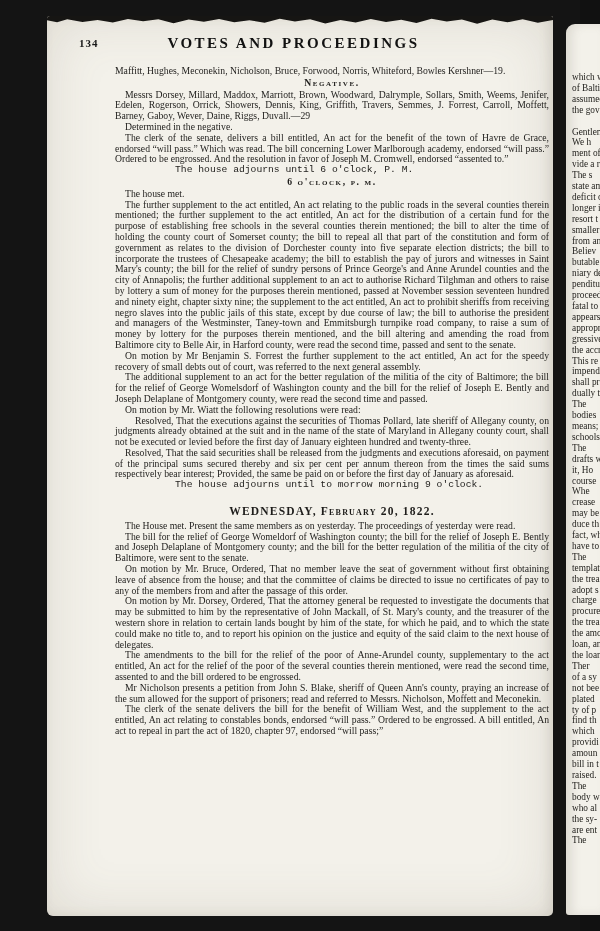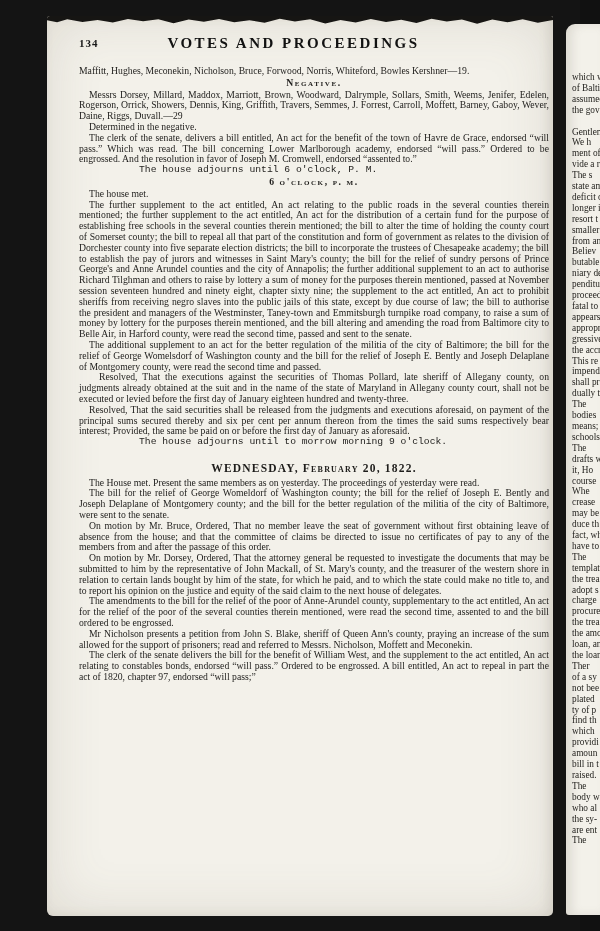--- a/index.html
+++ b/index.html
@@ -41,20 +41,21 @@
   }
   .running-title {
     position:absolute; left:0; right:40px; top:19px; text-align:center;
     font-weight:700; font-size:15px; letter-spacing:2.5px; color:#121212;padding-left:27px;
   }
 
   .page-body {
     padding:10px 4px 0 32px;
     font-size:9.7px; line-height:10.8px; color:#1e1d1b;
     text-align:justify;
+    margin-left:36px;
   }
   .para { text-indent:10px; }
   .continuation { text-indent:0; }
   .indent2 { text-indent:20px; }
   .adjourn { text-indent:60px; text-align:left;font-family:Liberation Mono, monospace; }
   .heading {
     text-indent:0; text-align:center; font-variant:small-caps;
     font-weight:700; letter-spacing:1.6px; margin:1px 0;
   }
   .date-heading {
@@ -91,21 +92,23 @@
     <div class="page-body">
         <div class="para continuation">Maffitt, Hughes, Meconekin, Nicholson, Bruce, Forwood, Norris, Whiteford, Bowles Kershner—19.</div>
         <div class="heading">Negative.</div>
         <div class="para ">Messrs Dorsey, Millard, Maddox, Marriott, Brown, Woodward, Dalrymple, Sollars, Smith, Weems, Jenifer, Edelen, Rogerson, Orrick, Showers, Dennis, King, Griffith, Travers, Semmes, J. Forrest, Carroll, Moffett, Barney, Gaboy, Wever, Daine, Riggs, Duvall.—29</div>
         <div class="para ">Determined in the negative.</div>
         <div class="para ">The clerk of the senate, delivers a bill entitled, An act for the benefit of the town of Havre de Grace, endorsed “will pass.” Which was read. The bill concerning Lower Marlborough academy, endorsed “will pass.” Ordered to be engrossed. And the resolution in favor of Joseph M. Cromwell, endorsed “assented to.”</div>
         <div class="para adjourn">The house adjourns until 6 o'clock, P. M.</div>
         <div class="heading">6 o'clock, p. m.</div>
         <div class="para ">The house met.</div>
         <div class="para ">The further supplement to the act entitled, An act relating to the public roads in the several counties therein mentioned; the further supplement to the act entitled, An act for the distribution of a certain fund for the purpose of establishing free schools in the several counties therein mentioned; the bill to alter the time of holding the county court of Somerset county; the bill to repeal all that part of the constitution and form of government as relates to the division of Dorchester county into five separate election districts; the bill to incorporate the trustees of Chesapeake academy; the bill to establish the pay of jurors and witnesses in Saint Mary's county; the bill for the relief of sundry persons of Prince George's and Anne Arundel counties and the city of Annapolis; the further additional supplement to an act to authorise Richard Tilghman and others to raise by lottery a sum of money for the purposes therein mentioned, passed at November session seventeen hundred and ninety eight, chapter sixty nine; the supplement to the act entitled, An act to prohibit sheriffs from receiving negro slaves into the public jails of this state, except by due course of law; the bill to authorise the president and managers of the Westminster, Taney-town and Emmitsburgh turnpike road company, to raise a sum of money by lottery for the purposes therein mentioned, and the bill altering and amending the road from Baltimore city to Belle Air, in Harford county, were read the second time, passed and sent to the senate.</div>
+        <div class="para ">On motion by Mr Benjamin S. Forrest the further supplement to the act entitled, An act for the speedy recovery of small debts out of court, was referred to the next general assembly.</div>
         <div class="para ">The additional supplement to an act for the better regulation of the militia of the city of Baltimore; the bill for the relief of George Womelsdorf of Washington county and the bill for the relief of Joseph E. Bently and Joseph Delaplane of Montgomery county, were read the second time and passed.</div>
+        <div class="para ">On motion by Mr. Wiatt the following resolutions were read:</div>
         <div class="para indent2">Resolved, That the executions against the securities of Thomas Pollard, late sheriff of Allegany county, on judgments already obtained at the suit and in the name of the state of Maryland in Allegany county court, shall not be executed or levied before the first day of January eighteen hundred and twenty-three.</div>
         <div class="para ">Resolved, That the said securities shall be released from the judgments and executions aforesaid, on payment of the principal sums secured thereby and six per cent per annum thereon from the times the said sums respectively bear interest; Provided, the same be paid on or before the first day of January as aforesaid.</div>
         <div class="para adjourn">The house adjourns until to morrow morning 9 o'clock.</div>
         <div class="date-heading">WEDNESDAY, February 20, 1822.</div>
         <div class="para ">The House met. Present the same members as on yesterday. The proceedings of yesterday were read.</div>
         <div class="para ">The bill for the relief of George Womeldorf of Washington county; the bill for the relief of Joseph E. Bently and Joseph Delaplane of Montgomery county; and the bill for the better regulation of the militia of the city of Baltimore, were sent to the senate.</div>
         <div class="para ">On motion by Mr. Bruce, Ordered, That no member leave the seat of government without first obtaining leave of absence from the house; and that the committee of claims be directed to issue no certificates of pay to any of the members from and after the passage of this order.</div>
         <div class="para ">On motion by Mr. Dorsey, Ordered, That the attorney general be requested to investigate the documents that may be submitted to him by the representative of John Mackall, of St. Mary's county, and the treasurer of the western shore in relation to certain lands bought by him of the state, for which he paid, and to which the state could make no title to, and to report his opinion on the justice and equity of the said claim to the next house of delegates.</div>
         <div class="para ">The amendments to the bill for the relief of the poor of Anne-Arundel county, supplementary to the act entitled, An act for the relief of the poor of the several counties therein mentioned, were read the second time, assented to and the bill ordered to be engrossed.</div>
         <div class="para ">Mr Nicholson presents a petition from John S. Blake, sheriff of Queen Ann's county, praying an increase of the sum allowed for the support of prisoners; read and referred to Messrs. Nicholson, Moffett and Meconekin.</div>

